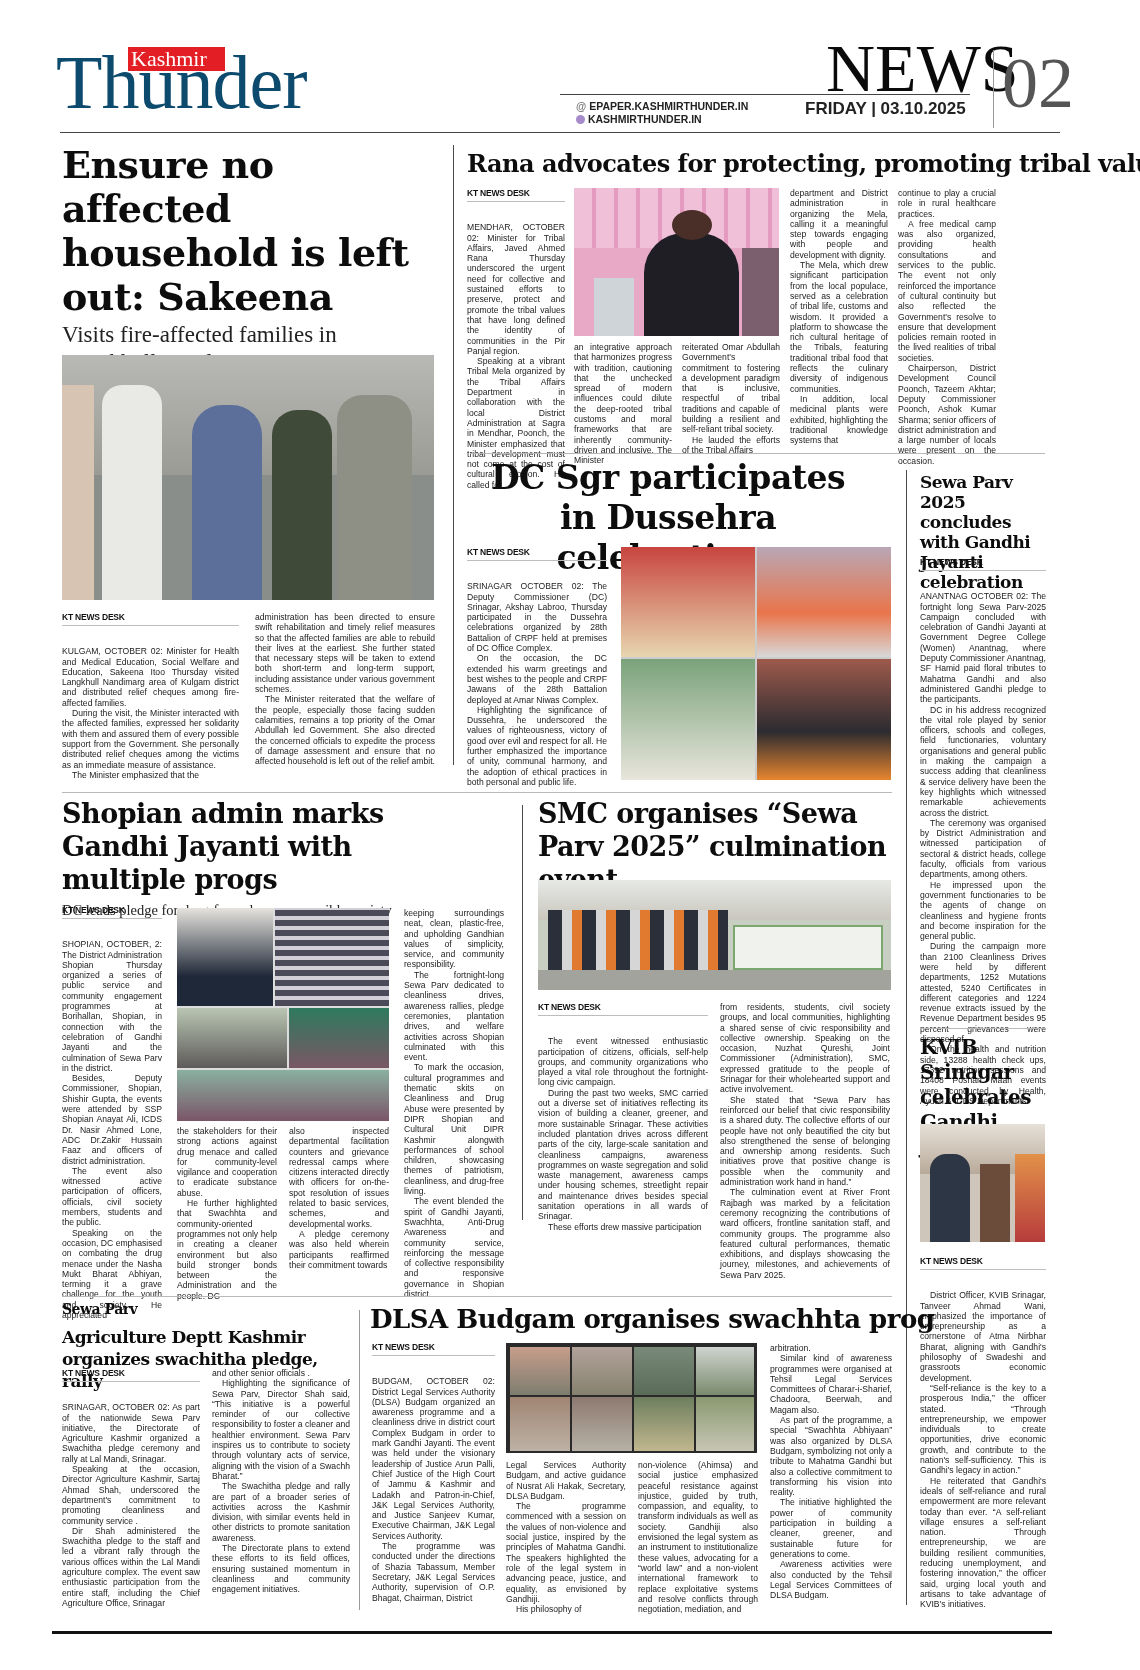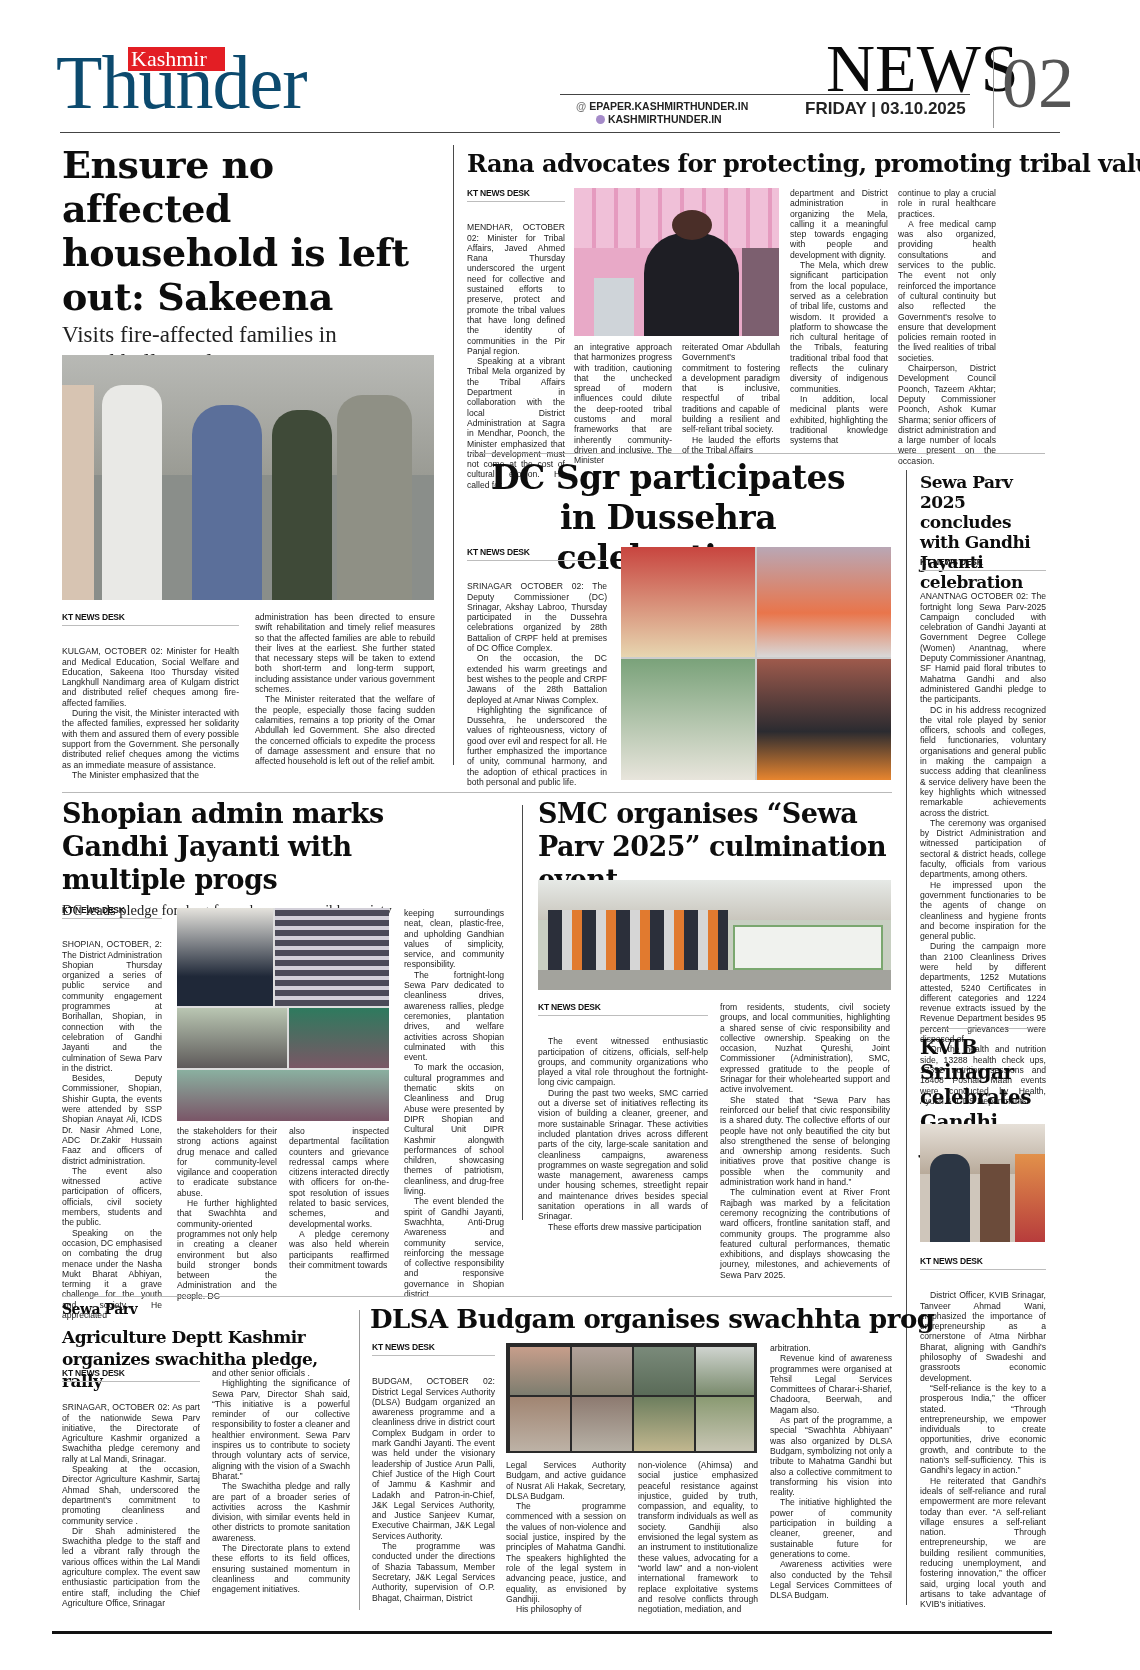--- a/index.html
+++ b/index.html
@@ -24,21 +24,21 @@
   <div class="abs" style="left:131px;top:46px;font-family:'Liberation Serif',serif;font-size:22px;color:#fff;">Kashmir</div>
   <div class="abs" style="left:56px;top:44px;font-family:'Liberation Serif',serif;font-size:76px;line-height:76px;color:#0c4a6e;letter-spacing:-1px;">Thunder</div>
 
   <div class="masthead-rule" style="left:60px;top:132px;width:1000px;height:1px;background:#444;"></div>
   <div class="abs" style="left:560px;top:94px;width:410px;height:1px;background:#444;"></div>
 
   <div class="abs" style="left:576px;top:100px;font-family:'Liberation Sans',sans-serif;font-size:10.5px;font-weight:bold;color:#222;">
     <span style="color:#777;">@</span>
     <span>EPAPER.KASHMIRTHUNDER.IN</span>
   </div>
-  <div class="abs" style="left:596px;top:113px;font-family:'Liberation Sans',sans-serif;font-size:10.5px;font-weight:bold;color:#222;">
+  <div class="abs" style="left:576px;top:113px;font-family:'Liberation Sans',sans-serif;font-size:10.5px;font-weight:bold;color:#222;">
     <span style="display:inline-block;width:9px;height:9px;border-radius:50%;background:#a58bc9;vertical-align:-1px;"></span>
     <span>KASHMIRTHUNDER.IN</span>
   </div>
 
   <div class="abs" style="left:826px;top:42px;font-family:'Liberation Serif',serif;font-size:68px;line-height:52px;color:#0a0a0a;">NEWS</div>
   <div class="abs" style="left:805px;top:99px;font-family:'Liberation Sans',sans-serif;font-size:17px;font-weight:bold;color:#222;">FRIDAY | 03.10.2025</div>
   <div class="abs" style="left:993px;top:50px;width:1px;height:78px;background:#999;"></div>
   <div class="abs" style="left:1002px;top:44px;font-family:'Liberation Serif',serif;font-size:72px;line-height:78px;color:#555;">02</div>
 </div>
 
@@ -241,19 +241,19 @@
 <div class="abs body-text" style="left:506px;top:1460px;width:120px;">
   <p class="first">Legal Services Authority Budgam, and active guidance of Nusrat Ali Hakak, Secretary, DLSA Budgam.</p>
   <p>The programme commenced with a session on the values of non-violence and social justice, inspired by the principles of Mahatma Gandhi. The speakers highlighted the role of the legal system in advancing peace, justice, and equality, as envisioned by Gandhiji.</p>
   <p>His philosophy of</p>
 </div>
 <div class="abs body-text" style="left:638px;top:1460px;width:120px;">
   <p class="first">non-violence (Ahimsa) and social justice emphasized peaceful resistance against injustice, guided by truth, compassion, and equality, to transform individuals as well as society. Gandhiji also envisioned the legal system as an instrument to institutionalize these values, advocating for a “world law” and a non-violent international framework to replace exploitative systems and resolve conflicts through negotiation, mediation, and</p>
 </div>
 <div class="abs body-text" style="left:770px;top:1343px;width:122px;">
   <p class="first">arbitration.</p>
-  <p>Revenue kind of awareness programmes were organised at Tehsil Legal Services Committees of Charar-i-Sharief, Chadoora, Beerwah, and Magam also.</p>
+  <p>Similar kind of awareness programmes were organised at Tehsil Legal Services Committees of Charar-i-Sharief, Chadoora, Beerwah, and Magam also.</p>
   <p>As part of the programme, a special “Swachhta Abhiyaan” was also organized by DLSA Budgam, symbolizing not only a tribute to Mahatma Gandhi but also a collective commitment to transforming his vision into reality.</p>
   <p>The initiative highlighted the power of community participation in building a cleaner, greener, and sustainable future for generations to come.</p>
   <p>Awareness activities were also conducted by the Tehsil Legal Services Committees of DLSA Budgam.</p>
 </div>
 
 <div class="abs" style="left:52px;top:1631px;width:1000px;height:3px;background:#111;"></div>
 
 </body></html>

